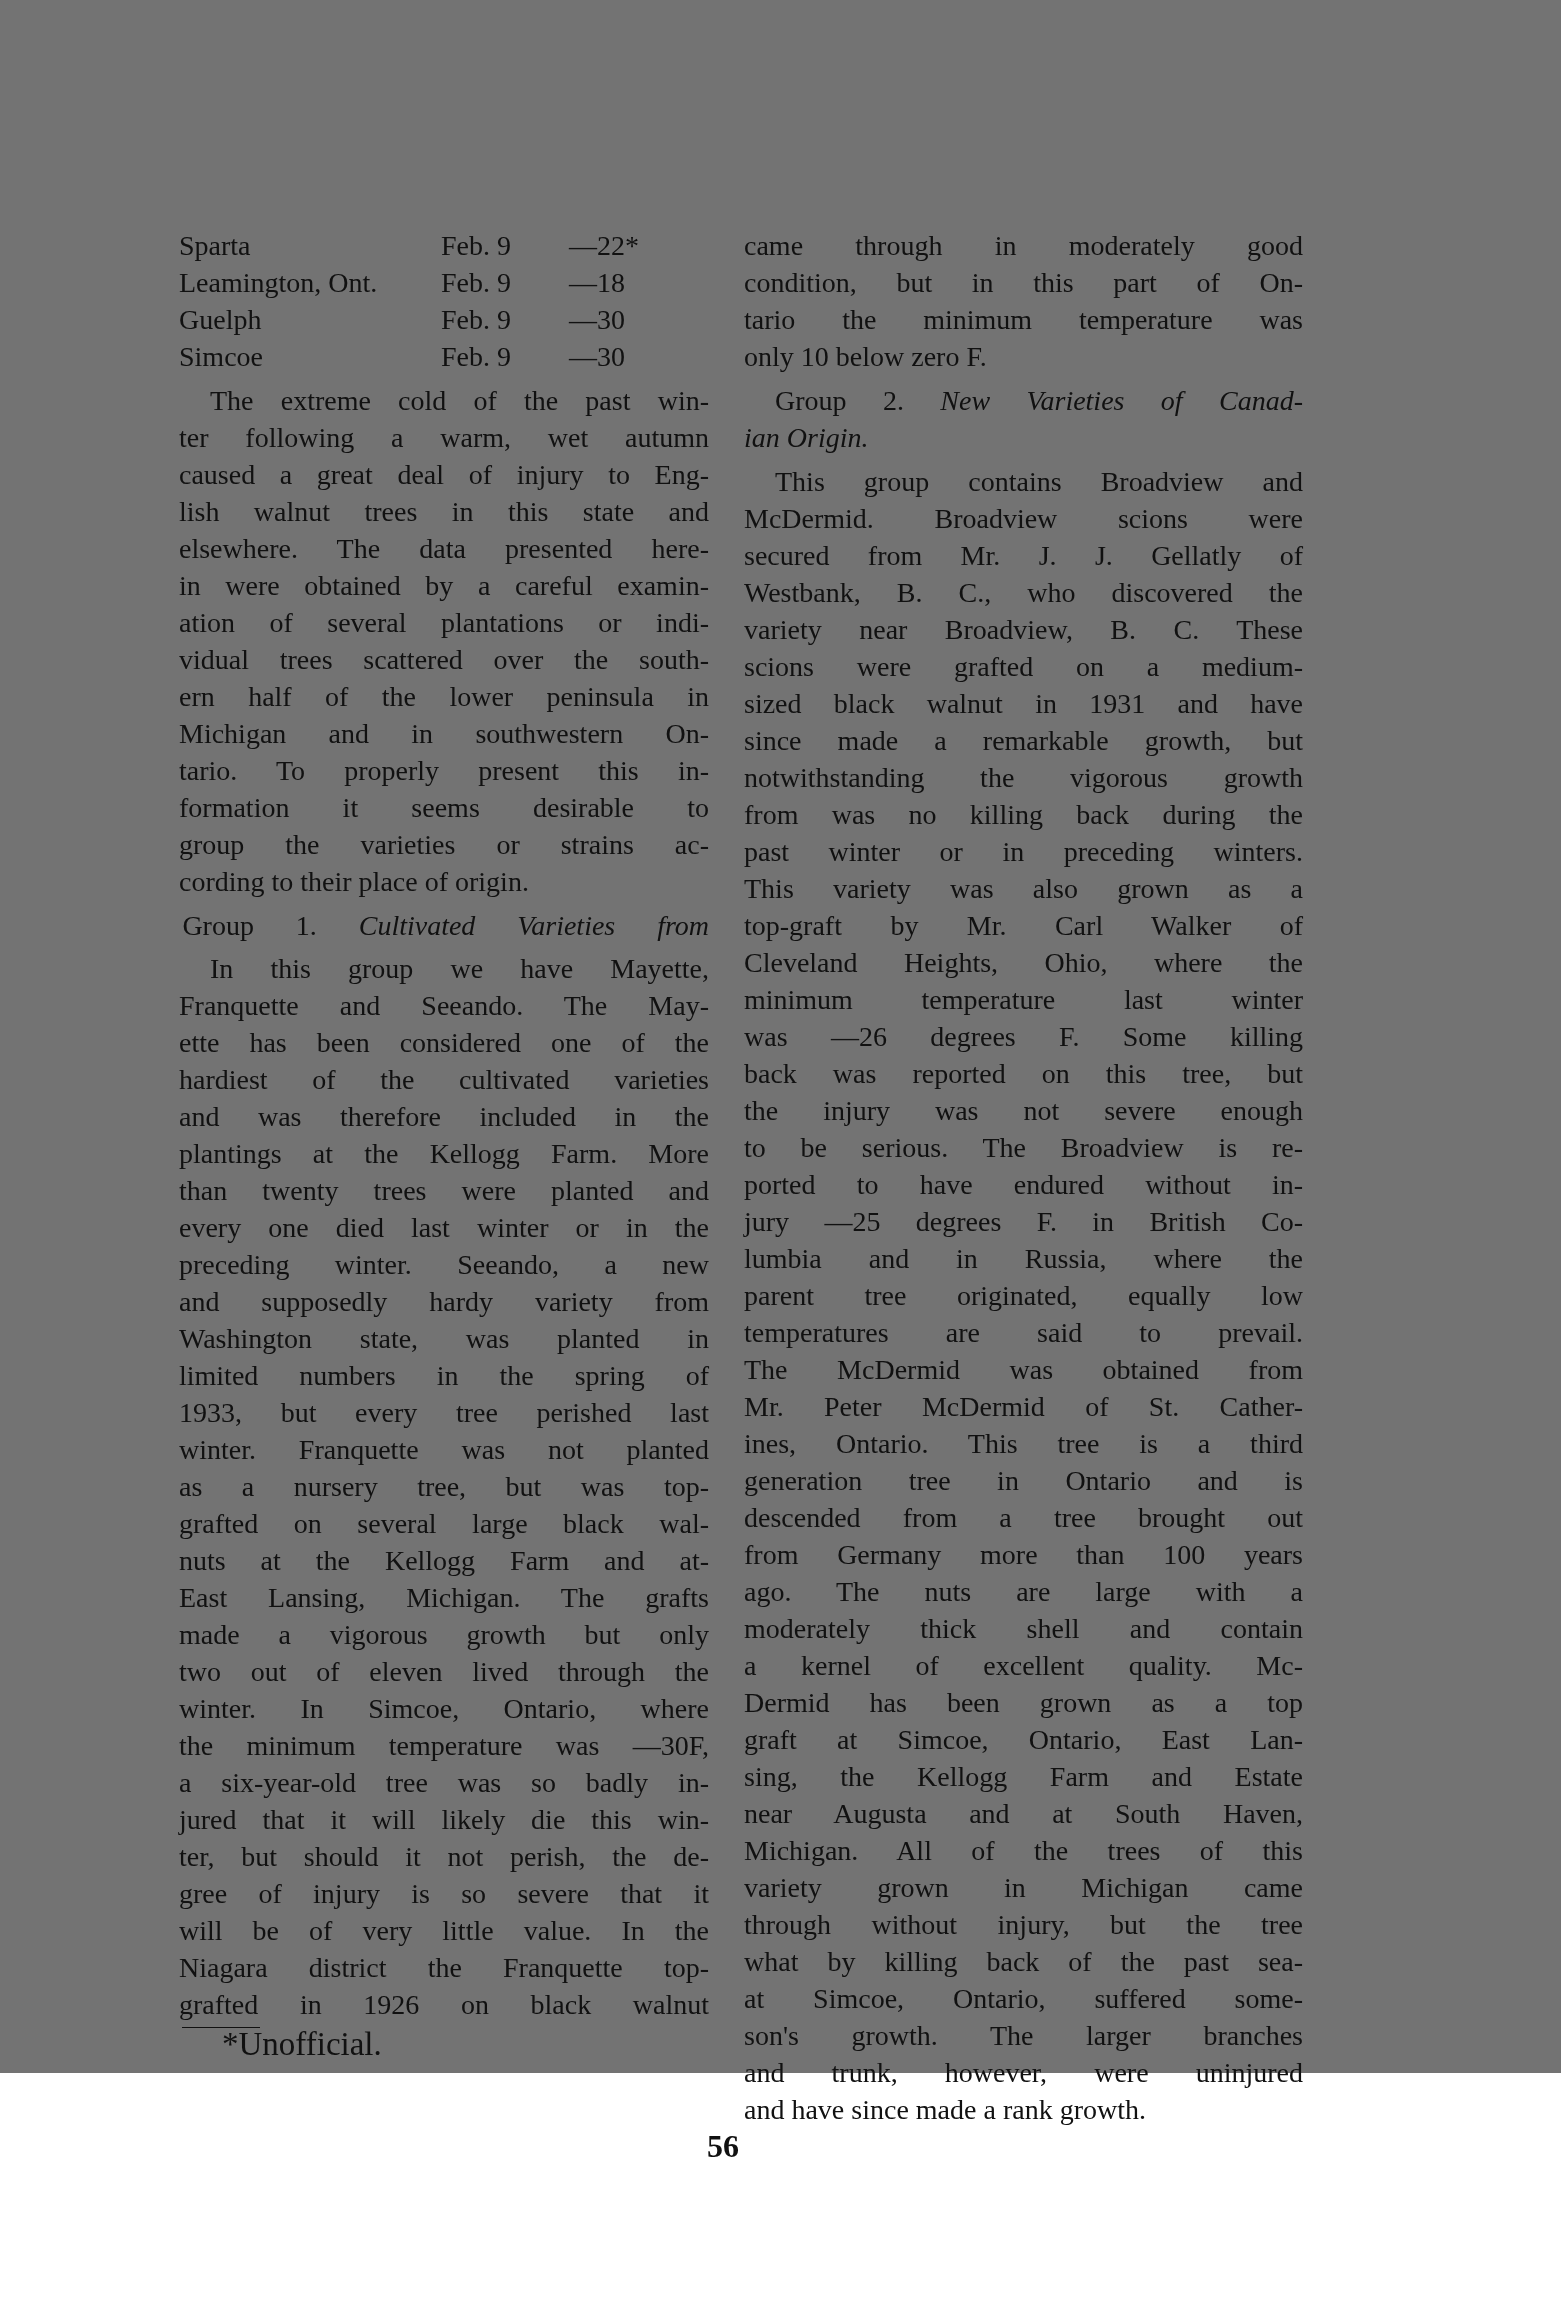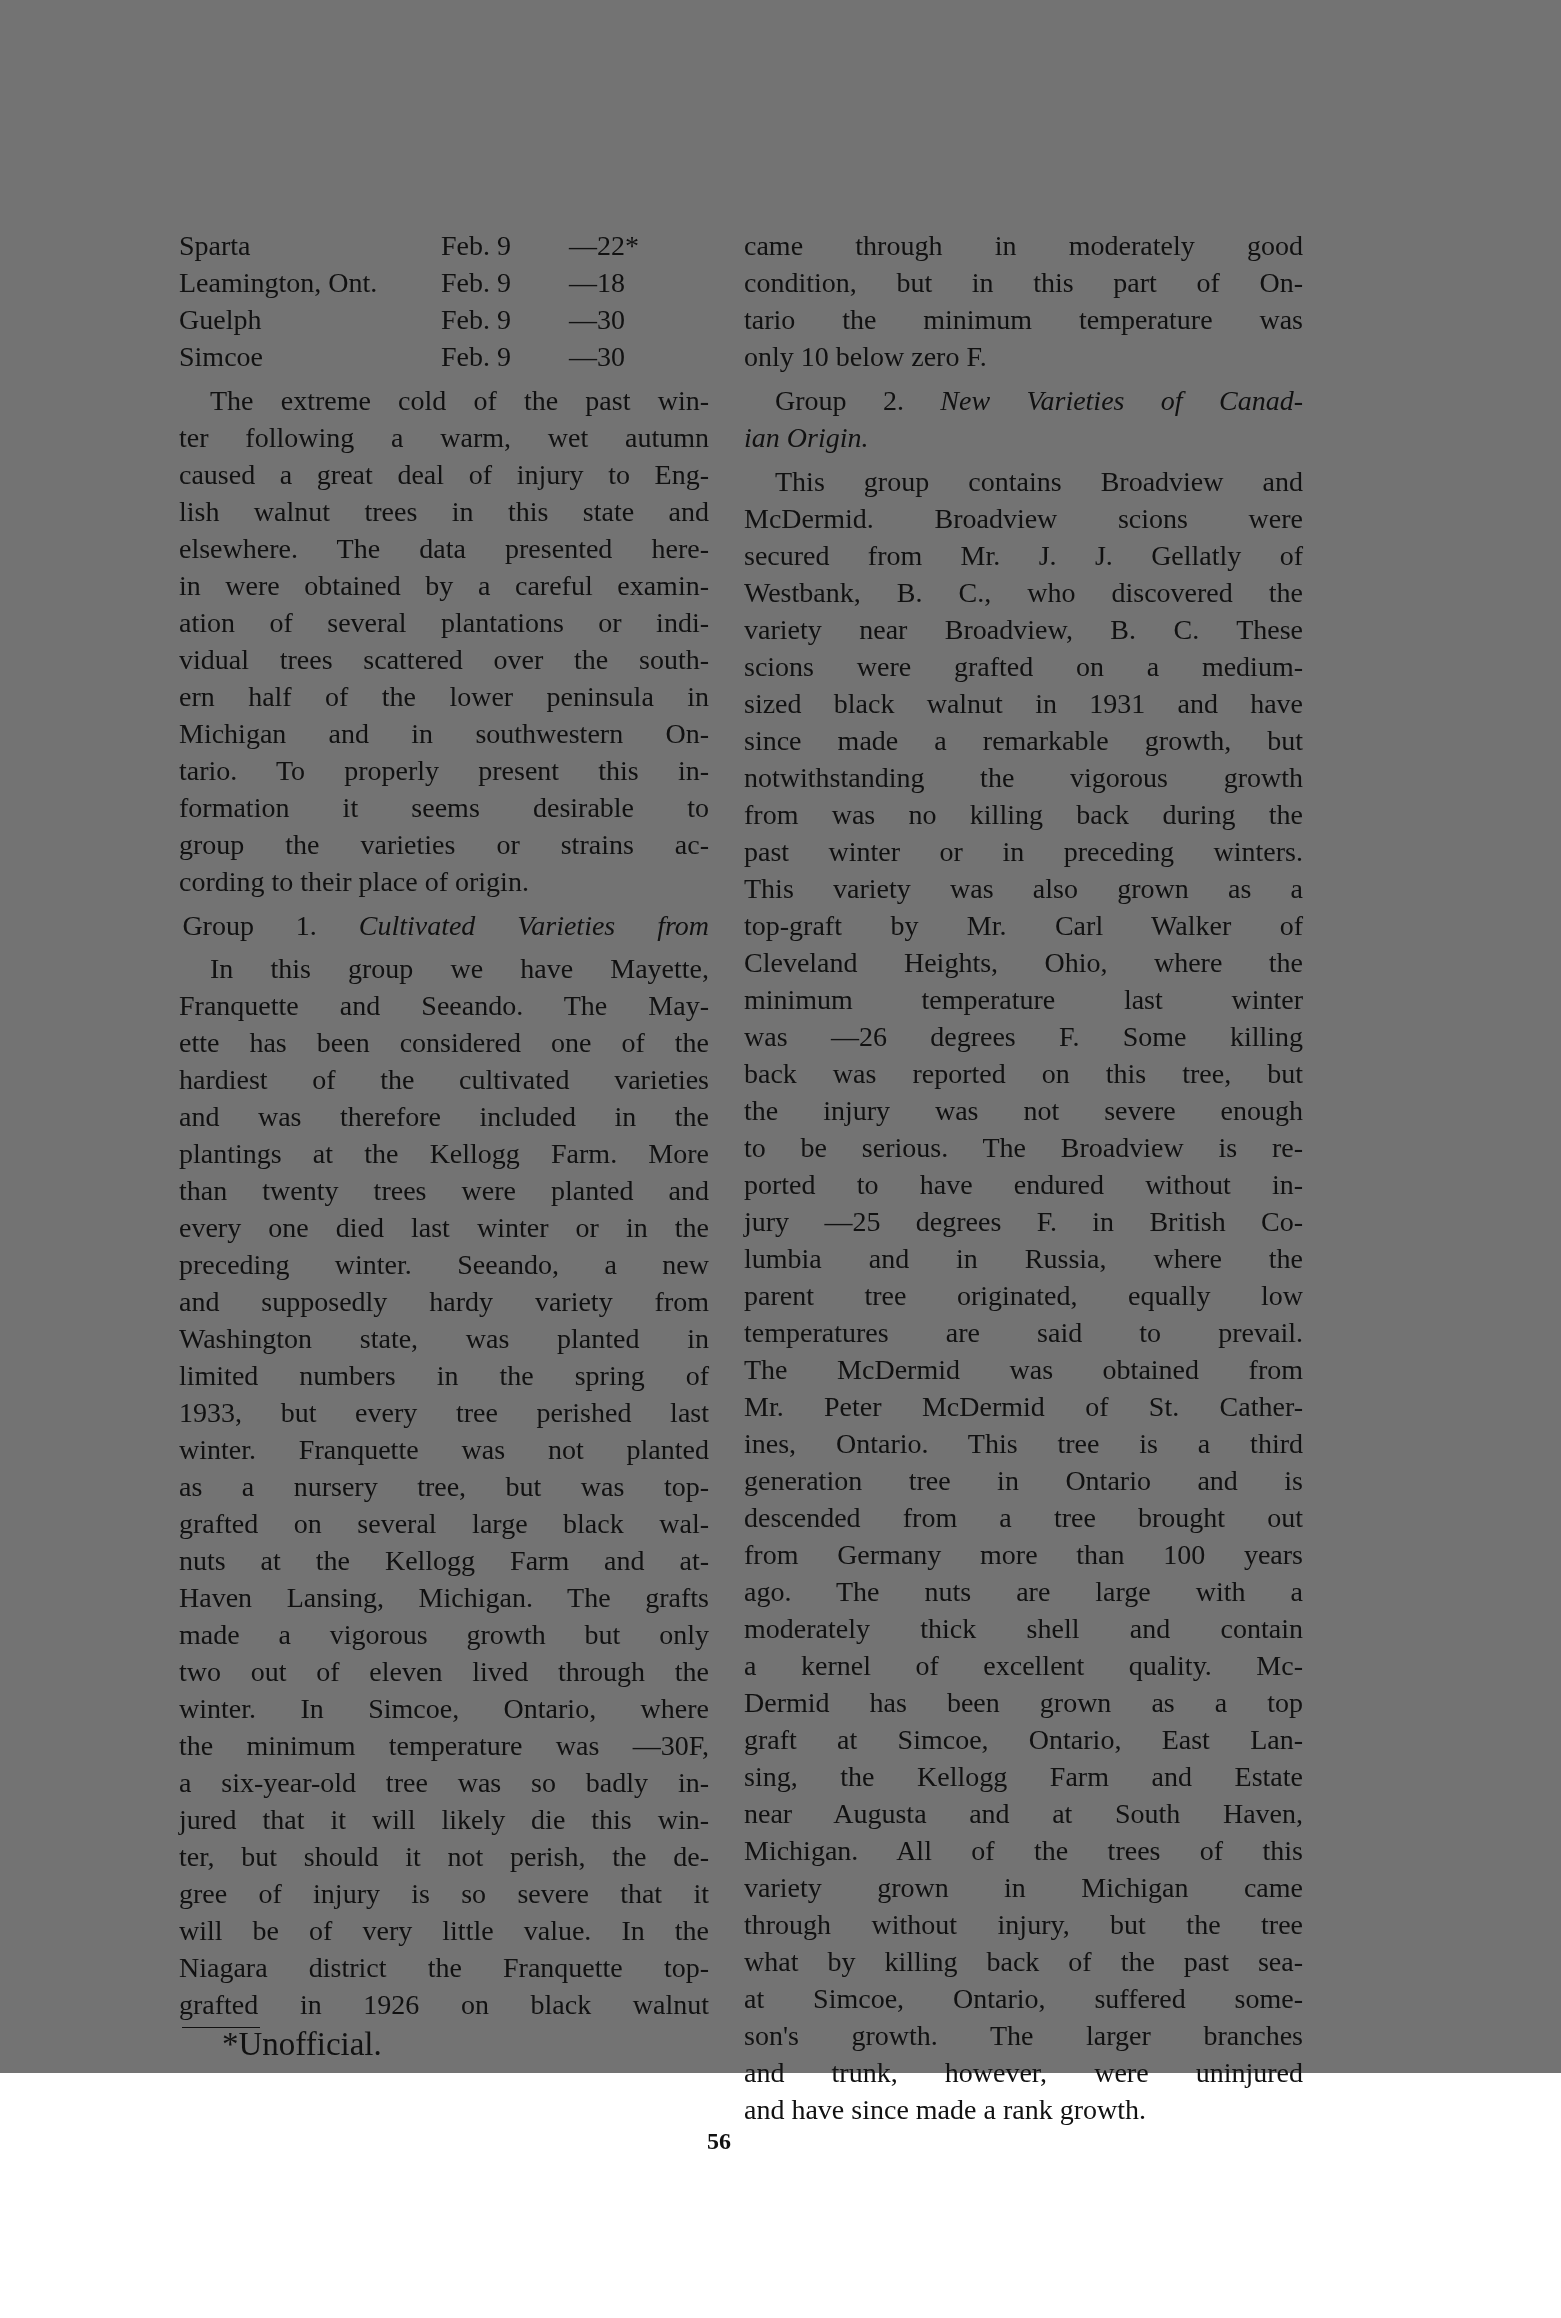--- a/index.html
+++ b/index.html
@@ -13,21 +13,21 @@
   .para-gap { height: 6.8px; }
   .table-row { display: flex; height: 37px; line-height: 37px; font-size: 28px; white-space: nowrap; }
   .table-row .c1 { width: 262px; }
   .table-row .c2 { width: 128px; }
   .table-row .c3 { width: 102px; }
   .italic { font-style: italic; margin-top: 36px; }
   .heading-line { height: 37px; line-height: 37px; font-size: 28px; white-space: nowrap; text-align: justify; text-align-last: justify; }
   .heading-line.last { text-align-last: left; }
   .footnote-rule { width: 78px; height: 1.7px; background: #111; margin-top: 3.4px; margin-left: 3.4px; }
   .footnote { font-size: 33px; line-height: 34px; padding-left: 43px; margin-top: -1.7px; }
-  .page-number { position: absolute; left: 707px; top: 2128px; font-size: 24px; font-weight: bold; font-family: "Liberation Serif", "DejaVu Serif", serif; }
+  .page-number { position: absolute; left: 707px; top: 2128px; font-size: 32px; font-weight: bold; font-family: "Liberation Serif", "DejaVu Serif", serif; }
 </style>
 </head>
 <body>
 
 <div class="page">
 
   <div class="col col-left">
     <div>
       <div class="table-row">
         <span class="c1">Sparta</span>
@@ -92,21 +92,21 @@
         <div class="line">every one died last winter or in the</div>
         <div class="line">preceding winter.  Seeando, a new</div>
         <div class="line">and supposedly hardy variety from</div>
         <div class="line">Washington state, was planted in</div>
         <div class="line">limited numbers in the spring of</div>
         <div class="line">1933, but every tree perished last</div>
         <div class="line">winter.  Franquette was not planted</div>
         <div class="line">as a nursery tree, but was top-</div>
         <div class="line">grafted on several large black wal-</div>
         <div class="line">nuts at the Kellogg Farm and at-</div>
-        <div class="line">Haven Lansing, Michigan.  The grafts</div>
+        <div class="line">East Lansing, Michigan.  The grafts</div>
         <div class="line">made a vigorous growth but only</div>
         <div class="line">two out of eleven lived through the</div>
         <div class="line">winter.  In Simcoe, Ontario, where</div>
         <div class="line">the minimum temperature was —30F,</div>
         <div class="line">a six-year-old tree was so badly in-</div>
         <div class="line">jured that it will likely die this win-</div>
         <div class="line">ter, but should it not perish, the de-</div>
         <div class="line">gree of injury is so severe that it</div>
         <div class="line">will be of very little value.  In the</div>
         <div class="line">Niagara district the Franquette top-</div>

